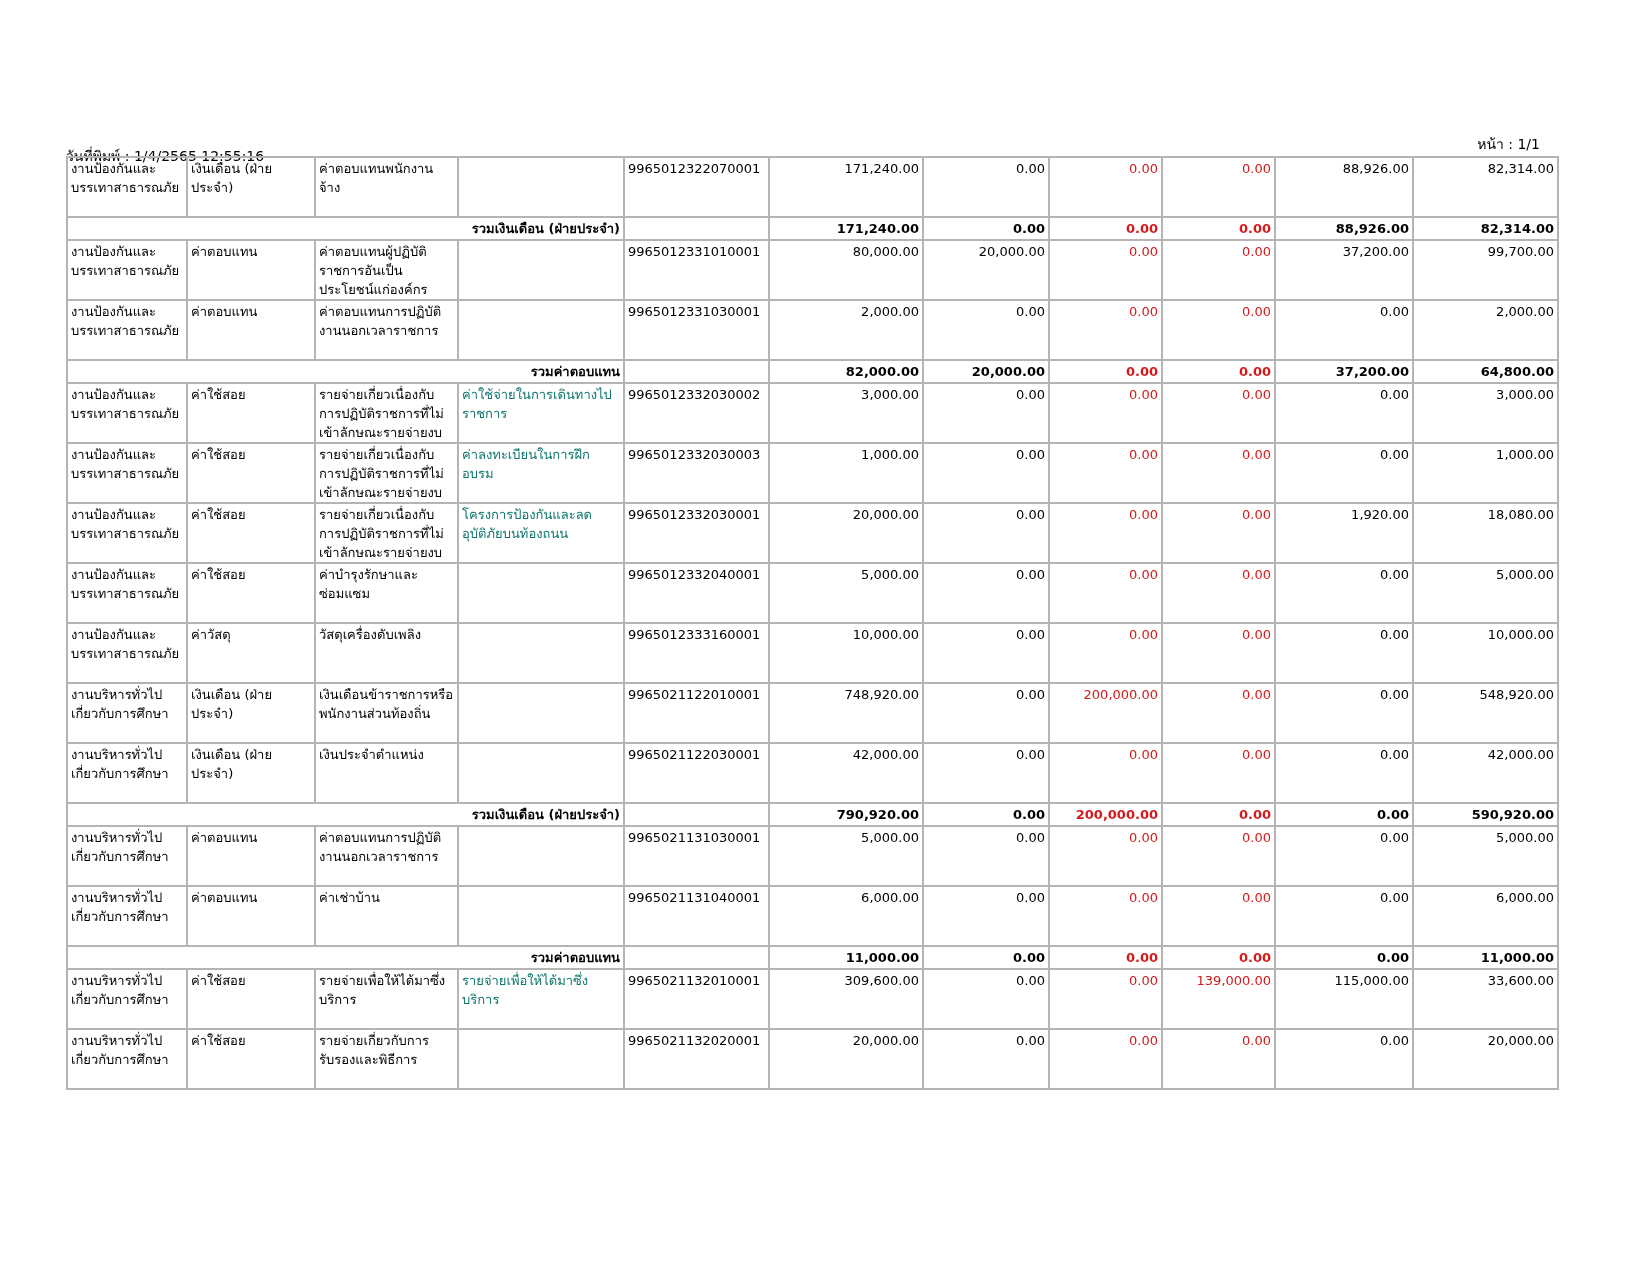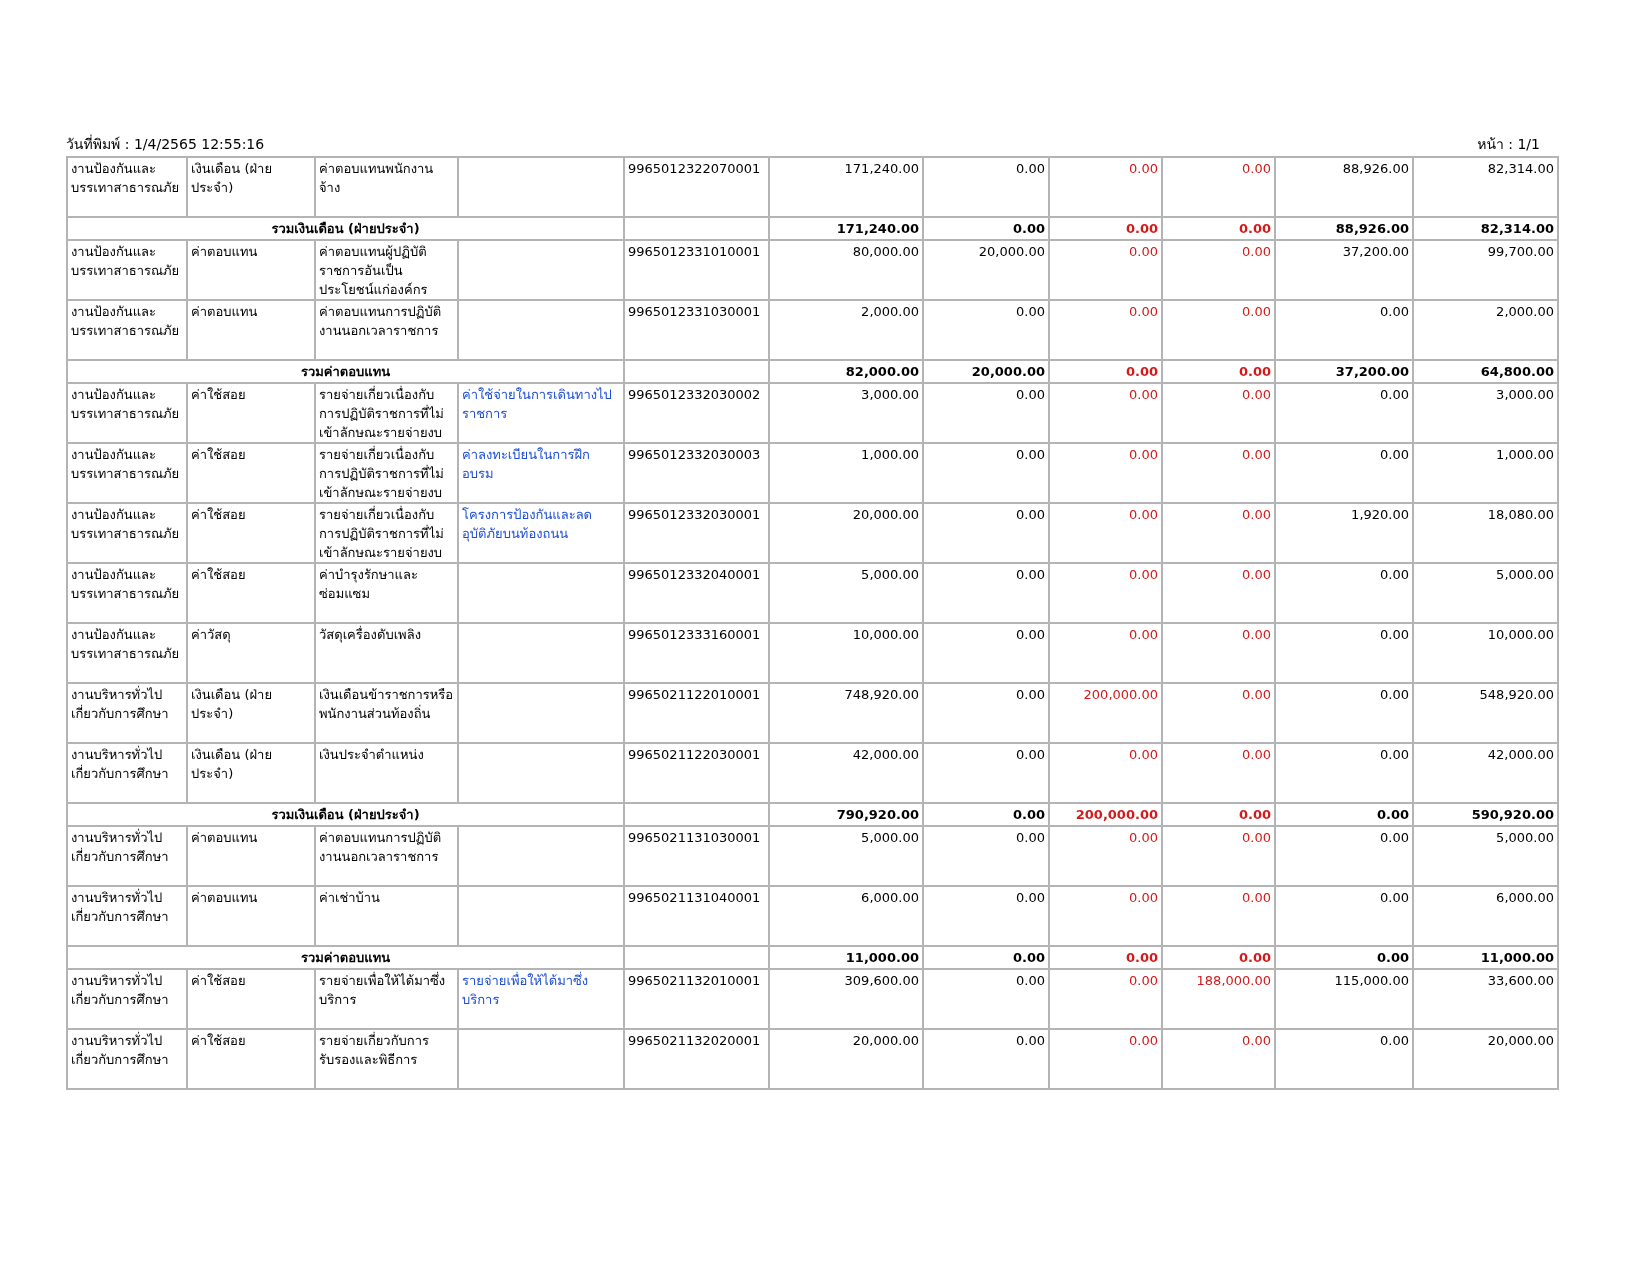--- a/index.html
+++ b/index.html
@@ -1,31 +1,31 @@
 <!DOCTYPE html>
 <html><head>
 <meta charset="utf-8">
 <style>
   html, body { margin: 0; padding: 0; background: #ffffff; }
   body { width: 1650px; height: 1275px; position: relative; overflow: hidden;
          font-family: "DejaVu Sans", "Liberation Sans", sans-serif; color: #000; }
   .print-header { position: absolute; left: 66px; top: 134px; width: 1490px; height: 20px;
                   font-size: 14px; line-height: 20px; }
-  .print-header .date { position: absolute; left: 0; top: 0; }
+  .print-header .date { position: absolute; left: 0; top: 12px; }
   .print-header .page { position: absolute; right: 16px; top: 0; }
   table.report { position: absolute; left: 66px; top: 156px; width: 1491px;
                  border-collapse: collapse; table-layout: fixed; font-size: 13px; }
   table.report td { border: 2px solid #b4b4b4; vertical-align: top; padding: 1px 3px 0 3px;
                     line-height: 19px; overflow: hidden; }
   tr.detail td { height: 57px; }
   tr.subtotal td { height: 20px; font-weight: bold; }
-  tr.subtotal td.label { text-align: center; }
+  tr.subtotal td.label { text-align: right; }
   td.num { text-align: right; }
   td.red { color: #d41a1a; }
-  td.proj { color: #1d4ed8; }
+  td.proj { color: #0f766e; }
   td.code { white-space: nowrap; }
 </style>
 </head>
 <body>
 
 <div class="print-header">
   <span class="date">วันที่พิมพ์ : 1/4/2565  12:55:16</span>
   <span class="page">หน้า : 1/1</span>
 </div>
 
@@ -242,21 +242,21 @@
       </tr>
       <tr class="detail">
         <td>งานบริหารทั่วไปเกี่ยวกับการศึกษา</td>
         <td>ค่าใช้สอย</td>
         <td>รายจ่ายเพื่อให้ได้มาซึ่งบริการ</td>
         <td class="proj">รายจ่ายเพื่อให้ได้มาซึ่งบริการ</td>
         <td class="code">9965021132010001</td>
         <td class="num">309,600.00</td>
         <td class="num">0.00</td>
         <td class="num red">0.00</td>
-        <td class="num red">188,000.00</td>
+        <td class="num red">139,000.00</td>
         <td class="num">115,000.00</td>
         <td class="num">33,600.00</td>
       </tr>
       <tr class="detail">
         <td>งานบริหารทั่วไปเกี่ยวกับการศึกษา</td>
         <td>ค่าใช้สอย</td>
         <td>รายจ่ายเกี่ยวกับการรับรองและพิธีการ</td>
         <td class="proj"></td>
         <td class="code">9965021132020001</td>
         <td class="num">20,000.00</td>

